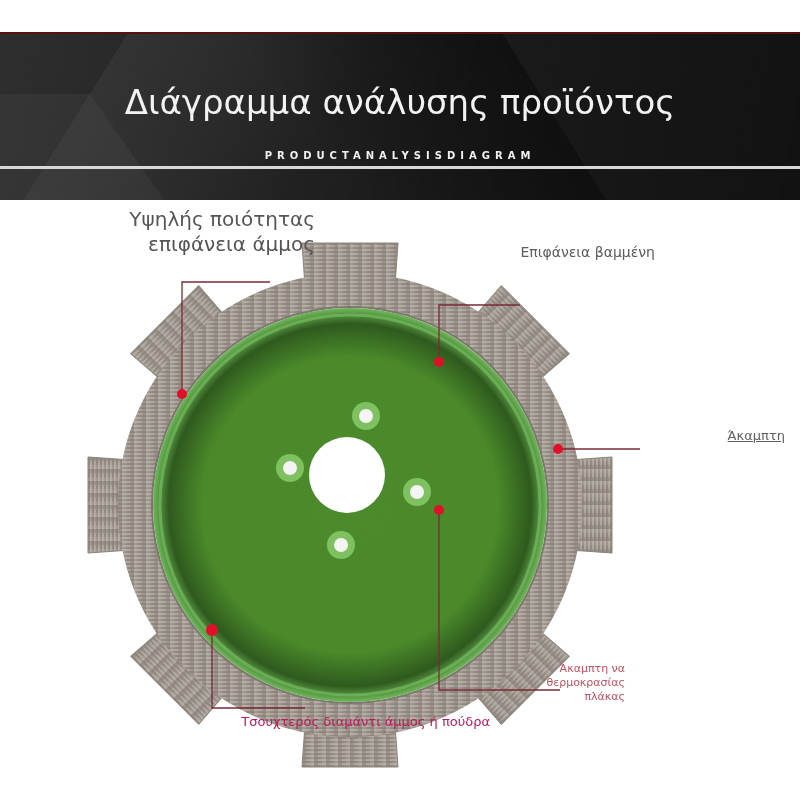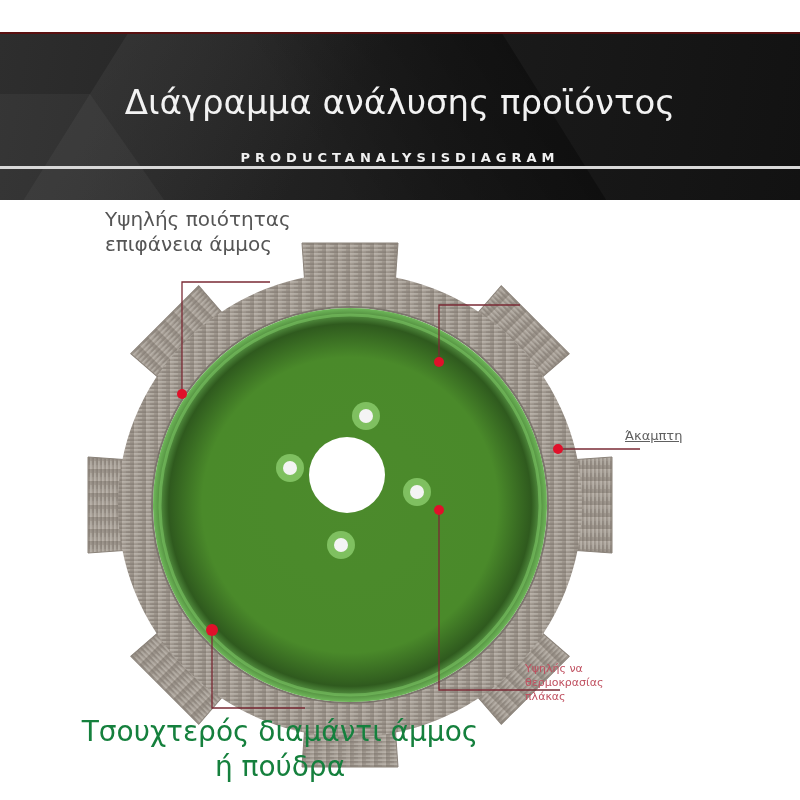--- a/index.html
+++ b/index.html
@@ -30,34 +30,34 @@
     position: absolute; left: -60px; top: 60px; width: 220px; height: 200px;
     background: rgba(255,255,255,0.04);
     transform: skewX(35deg);
   }
   .title {
     position: absolute; left: 0; width: 800px; top: 48px; text-align: center;
     color: #f2f2f2; font-size: 34px; font-weight: normal; letter-spacing: 0px;
   }
   .subtitle {
     position: absolute; left: 0; width: 800px; top: 116px; text-align: center;
-    color: #f0f0f0; font-size: 13px; letter-spacing: 5px; font-weight: bold;
+    color: #f0f0f0; font-size: 10px; letter-spacing: 5px; font-weight: bold;
   }
   .header-bottom {
     position: absolute; left: 0; top: 166px; width: 800px; height: 3px; background: #d8d8d8;
   }
 
   .label {
-    position: absolute; color: #555555; text-align: left; line-height: 1.25;
+    position: absolute; color: #555555; text-align: right; line-height: 1.25;
   }
   .label-tl { left: 105px; top: 207px; width: 210px; font-size: 20px; }
   .label-tr { left: 455px; top: 244px; width: 200px; font-size: 14px; color: #5c5c5c; }
   .label-r  { left: 625px; top: 428px; width: 160px; font-size: 13px; color: #606060; text-decoration: underline; }
   .label-br { left: 525px; top: 662px; width: 100px; font-size: 11px; color: #c05060; }
-  .label-b  { left: 70px; top: 714px; width: 420px; font-size: 28px; text-align: center; color: #15803d; }
+  .label-b  { left: 70px; top: 714px; width: 420px; font-size: 13px; text-align: right; color: #be185d; }
 
   .disc-wrap { position: absolute; left: 0; top: 0; width: 800px; height: 800px; pointer-events: none; }
   svg.disc { position: absolute; left: 0; top: 0; }
 </style>
 </head>
 <body>
 
 <div class="header">
   <div class="facet1"></div>
   <div class="facet2"></div>
@@ -137,25 +137,26 @@
     </g>
   </svg>
 </div>
 
 <div class="label label-tl">
   <div>Υψηλής ποιότητας</div>
   <div>επιφάνεια άμμος</div>
 </div>
 
 <div class="label label-tr">
+  <div>Επιφάνεια βαμμένη</div>
 </div>
 
 <div class="label label-r">
   <div>Άκαμπτη</div>
 </div>
 
 <div class="label label-br">
-  <div>Υψηλής να</div>
+  <div>Άκαμπτη να</div>
   <div>θερμοκρασίας</div>
   <div>πλάκας</div>
 </div>
 
 <div class="label label-b">Τσουχτερός διαμάντι άμμος ή πούδρα</div>
 
 </body></html>

